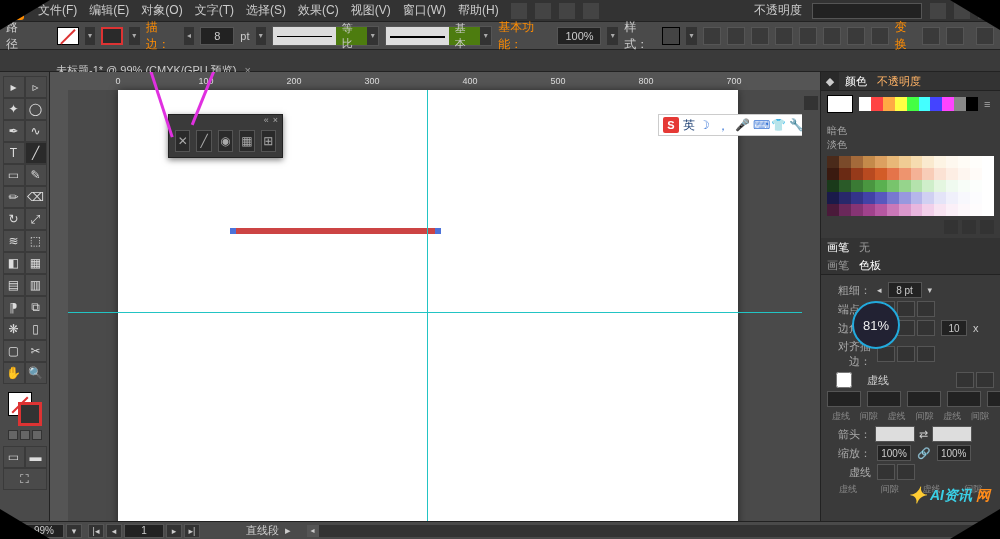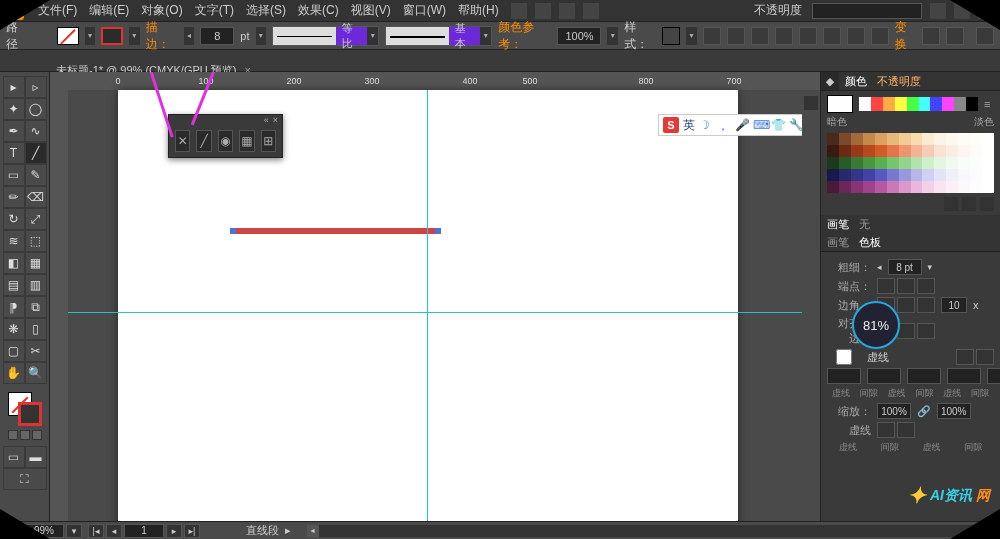--- a/index.html
+++ b/index.html
@@ -19,21 +19,21 @@
 .optbar .lbl { font-size:12px; color:#ccc; }
 .optbar .swatch { width:24px; height:18px; background:#fff; border:1px solid #000; position:relative; }
 .optbar .swatch.red-diag::after { content:""; position:absolute; left:0; top:50%; width:100%; border-top:2px solid #d33; transform:rotate(-45deg); }
 .optbar .swatch.outline-red { background:#2a2a2a; border:2px solid #d33; }
 .optbar .dd { width:12px; height:18px; background:#333; display:flex; align-items:center; justify-content:center; color:#aaa; font-size:8px; }
 .optbar input.num { width:34px; height:18px; background:#222; border:1px solid #555; color:#ccc; font-size:11px; text-align:center; }
 .optbar .unit { font-size:11px; }
 .optbar .seg { display:flex; align-items:center; border:1px solid #555; height:20px; }
 .optbar .seg .preview { width:70px; height:18px; background:#ddd; position:relative; }
 .optbar .seg .preview .line { position:absolute; left:4px; right:4px; top:50%; border-top:1px solid #000; }
-.optbar .seg .text { padding:0 6px; font-size:11px; background:#6d28d9; height:100%; display:flex; align-items:center; }
+.optbar .seg .text { padding:0 6px; font-size:11px; background:#4d7c0f; height:100%; display:flex; align-items:center; }
 .optbar .icnbtn { width:20px; height:18px; background:#3a3a3a; border:1px solid #555; }
 .optbar .orange-label { color:#ff8c00; font-size:12px; }
 .optbar .flex { flex:1; }
 
 
 .tabbar { height:22px; background:#3a3a3a; display:flex; align-items:center; padding-left:50px; border-bottom:1px solid #222; }
 .tabbar .tab { font-size:11px; color:#ccc; padding:2px 6px;margin-top:20px; }
 .tabbar .tab .x { margin-left:8px; color:#999; }
 
 
@@ -85,21 +85,21 @@
 .rightcol .titlebar .ptab.active { color:#fff; }
 .rightcol .titlebar .ptab.orange { color:#ffb366; }
 .rightcol .diamond { width:18px; display:flex; justify-content:center; align-items:center; background:#2a2a2a; }
 .rightcol .panel { border-top:1px solid #222; padding:4px 6px; font-size:11px; }
 
 
 .colorp .row1 { display:flex; align-items:center; gap:6px; }
 .colorp .swatch2 { width:26px; height:18px; background:#fff; border:1px solid #000; }
 .colorp .cbar { flex:1; height:14px; display:flex; }
 .colorp .cbar div { flex:1; }
-.colorp .gradlabels { display:flex; justify-content:space-between; margin-top:2px; font-size:10px; color:#aaa; }
+.colorp .gradlabels { display:flex; justify-content:space-between; margin-top:11px; font-size:10px; color:#aaa;flex-direction:column; }
 .colorp .swatchgrid { margin-top:4px; display:grid; grid-template-columns:repeat(14,1fr); gap:0; }
 .colorp .swatchgrid div { height:12px; }
 
 
 .strokep .srow { display:flex; align-items:center; gap:6px; margin:3px 0; }
 .strokep .srow .sl { width:44px; text-align:right; color:#aaa; font-size:11px; }
 .strokep input { width:34px; height:16px; background:#222; border:1px solid #555; color:#ccc; font-size:10px; text-align:center; }
 .strokep .btngrp { display:flex; gap:2px; }
 .strokep .btngrp .b { width:18px; height:16px; background:#333; border:1px solid #555; }
 .strokep .dashrow { display:flex; justify-content:space-around; font-size:9px; color:#888; }
@@ -182,21 +182,21 @@
     <div class="text">等比</div>
     <div class="dd">▾</div>
   </div>
   <div class="seg">
     <div class="preview">
         <div class="line" style="border-top-width:2px"></div>
       </div>
     <div class="text">基本</div>
     <div class="dd">▾</div>
   </div>
-  <div class="orange-label">颜色参考：</div>
+  <div class="orange-label">基本功能：</div>
   <input class="num" style="width: 44px;" value="100%">
   <div class="dd">▾</div>
   <div class="lbl">样式：</div>
   <div class="swatch" style="width:20px;background:#444"></div>
   <div class="dd">▾</div>
   <div class="icnbtn"></div>
   <div class="icnbtn"></div>
   <div class="icnbtn"></div>
   <div class="icnbtn"></div>
   <div class="icnbtn"></div>
@@ -292,21 +292,21 @@
   </div>
 
   <div class="canvas-wrap">
     <div class="ruler-corner"></div>
     <div class="ruler-h" id="rh">
         <div class="lbl" style="left: 50px;">0</div>
         <div class="lbl" style="left: 138px;">100</div>
         <div class="lbl" style="left: 226px;">200</div>
         <div class="lbl" style="left: 304px;">300</div>
         <div class="lbl" style="left: 402px;">400</div>
-        <div class="lbl" style="left: 462px;">500</div>
+        <div class="lbl" style="left: 490px;">500</div>
         <div class="lbl" style="left: 578px;">800</div>
         <div class="lbl" style="left: 666px;">700</div>
       </div>
     <div class="ruler-v"></div>
     <div class="canvas-area">
       <div class="page">
         <div class="drawn-line" style="left:115px;top:138px;width:205px"></div>
         <div class="endpoint" style="left:115px;top:141px"></div>
         <div class="endpoint" style="left:320px;top:141px"></div>
       </div>
@@ -517,20 +517,26 @@
           <input style="">
         </div>
       <div class="dashrow" id="dashlbls">
           <span>虚线</span>
           <span>间隙</span>
           <span>虚线</span>
           <span>间隙</span>
           <span>虚线</span>
           <span>间隙</span>
         </div>
+      <div class="srow arrowsel">
+          <span class="sl">箭头：</span>
+        <div class="asw"></div>
+        <span>⇄</span>
+        <div class="asw"></div>
+      </div>
       <div class="srow">
           <span class="sl">缩放：</span>
         <input value="100%" style="">
         <span>🔗</span>
         <input value="100%" style="">
       </div>
       <div class="srow">
           <span class="sl">虚线</span>
         <div class="btngrp">
             <div class="b"></div>

